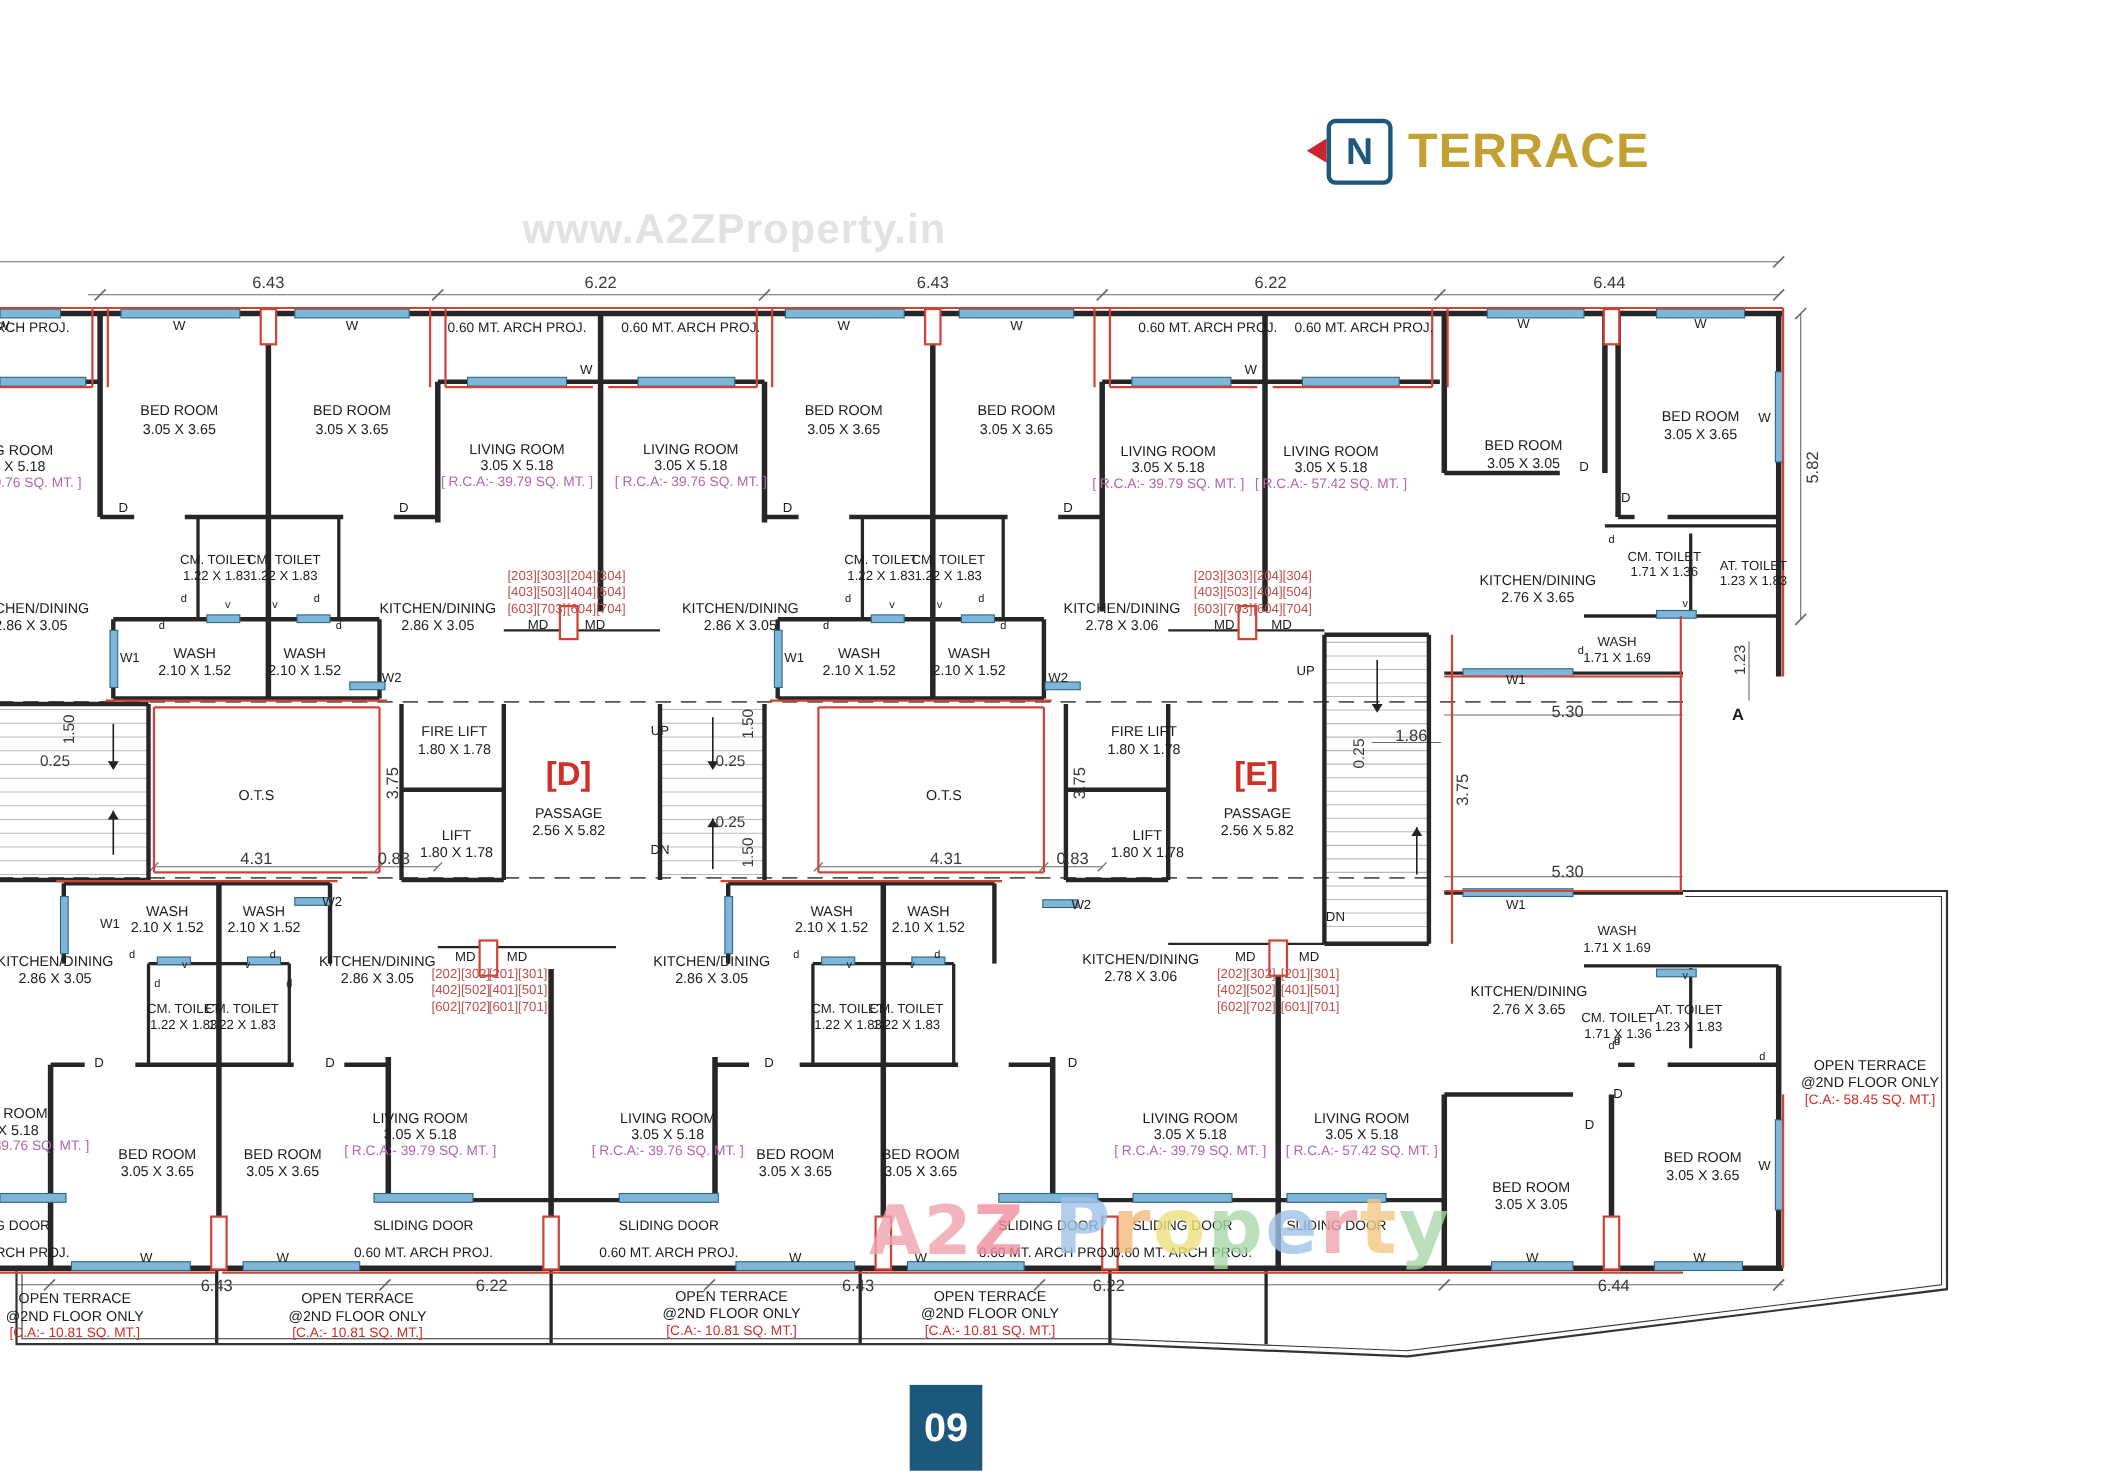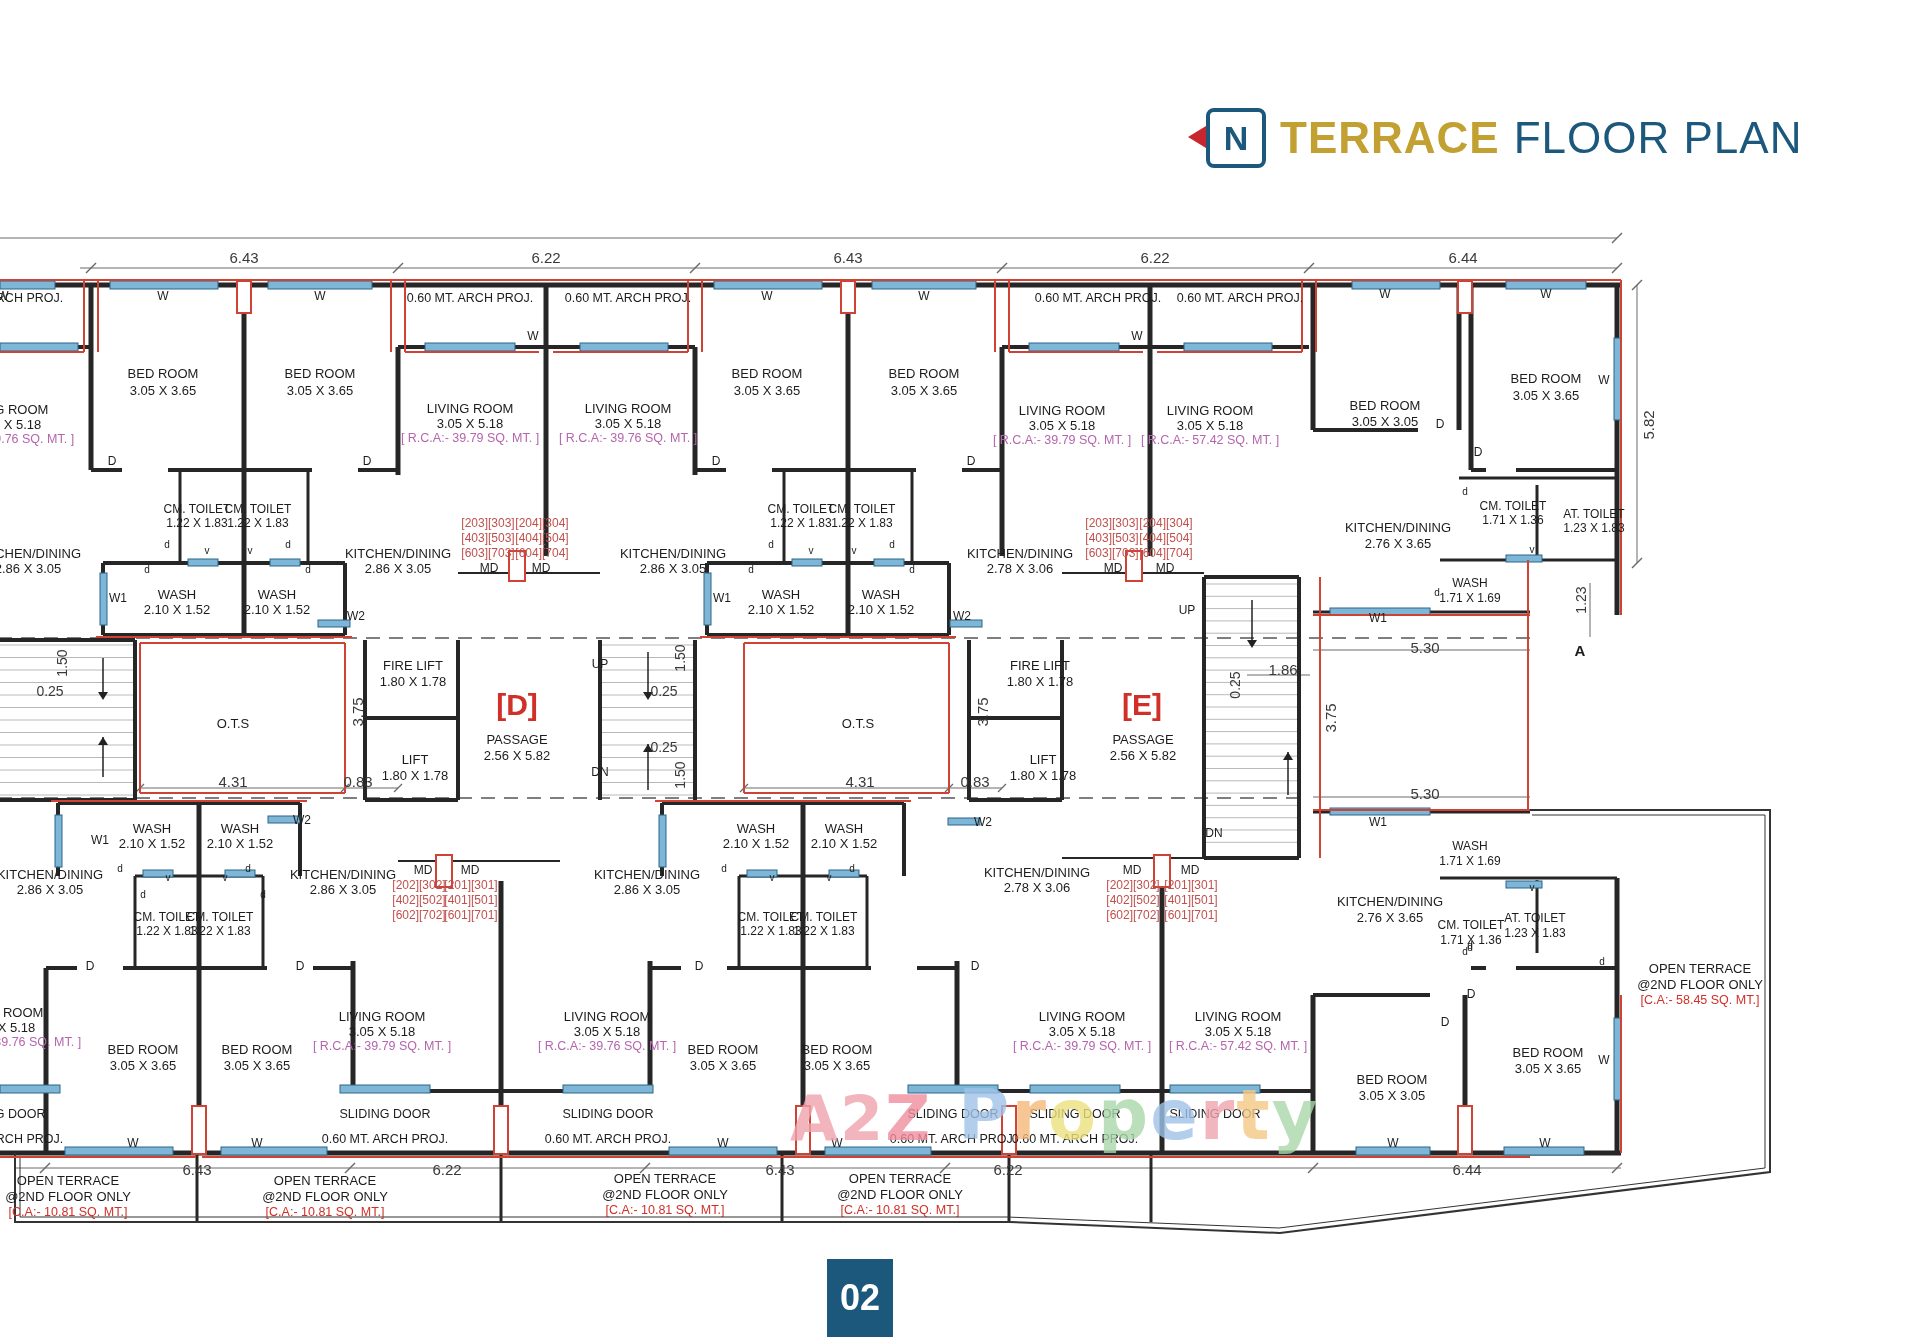--- a/index.html
+++ b/index.html
@@ -14,20 +14,21 @@
   .lbl{position:absolute;white-space:nowrap;transform:translate(-50%,-50%);line-height:1;}
   #pgbox{position:absolute;background:var(--navy);color:#fff;display:flex;align-items:center;justify-content:center;font-weight:bold;}
   #brand{position:absolute;display:flex;align-items:flex-end;opacity:.8;font-weight:bold;}
   #brand span{line-height:1;}
   svg{position:absolute;left:0;top:0;}
 </style>
 </head>
 <body>
 
 <div id="canvas">
+  <div id="wm-url" style="left:475px;top:188px;">www.A2ZProperty.in</div>
   <svg id="plan-svg" width="1920" height="1344" viewBox="0 0 1920 1344">
       <line x1="0" y1="238" x2="1617" y2="238" stroke="#6a6a6a" stroke-width="1"></line>
       <line x1="1612" y1="243" x2="1622" y2="233" stroke="#6a6a6a" stroke-width="1.5"></line>
       <line x1="80" y1="268" x2="1617" y2="268" stroke="#6a6a6a" stroke-width="1"></line>
       <line x1="86" y1="273" x2="96" y2="263" stroke="#6a6a6a" stroke-width="1.5"></line>
       <line x1="393" y1="273" x2="403" y2="263" stroke="#6a6a6a" stroke-width="1.5"></line>
       <line x1="690" y1="273" x2="700" y2="263" stroke="#6a6a6a" stroke-width="1.5"></line>
       <line x1="997" y1="273" x2="1007" y2="263" stroke="#6a6a6a" stroke-width="1.5"></line>
       <line x1="1304" y1="273" x2="1314" y2="263" stroke="#6a6a6a" stroke-width="1.5"></line>
       <line x1="1612" y1="273" x2="1622" y2="263" stroke="#6a6a6a" stroke-width="1.5"></line>
@@ -631,18 +632,17 @@
       <span style="color: rgb(240, 164, 176); font-size: 70px; font-family: &quot;DejaVu Sans&quot;, sans-serif; margin-right: 2px;">r</span>
       <span style="color: rgb(245, 200, 133); font-size: 70px; font-family: &quot;DejaVu Sans&quot;, sans-serif; margin-right: 2px;">t</span>
       <span style="color: rgb(169, 216, 169); font-size: 70px; font-family: &quot;DejaVu Sans&quot;, sans-serif; margin-right: 2px;">y</span>
     </div>
   <div id="hdr" style="left:1206px;top:108px;">
     <div id="nbox">
       <span class="arr"></span>
       <span class="n">N</span>
     </div>
     <span class="t1">TERRACE</span>
-    <span class="t2">FLOOR PLAN</span>
   </div>
   <div id="pgbox" style="left:827px;top:1259px;width:66px;height:78px;font-size:36px;">
-    <span>02</span>
+    <span>09</span>
   </div>
 </div>
 
 </body></html>

